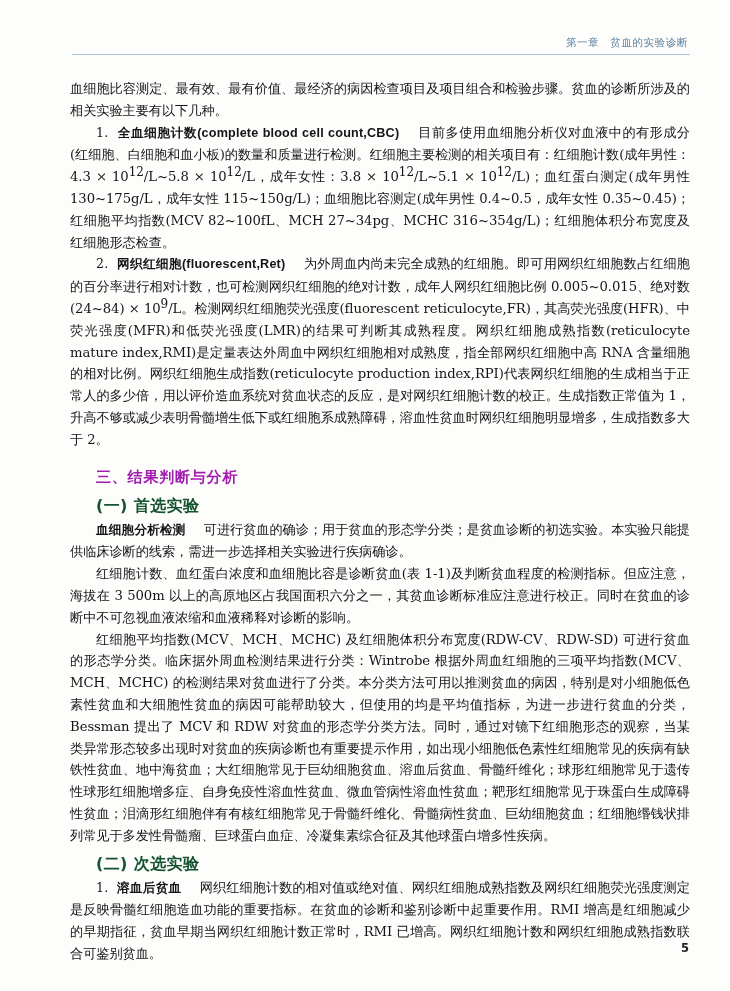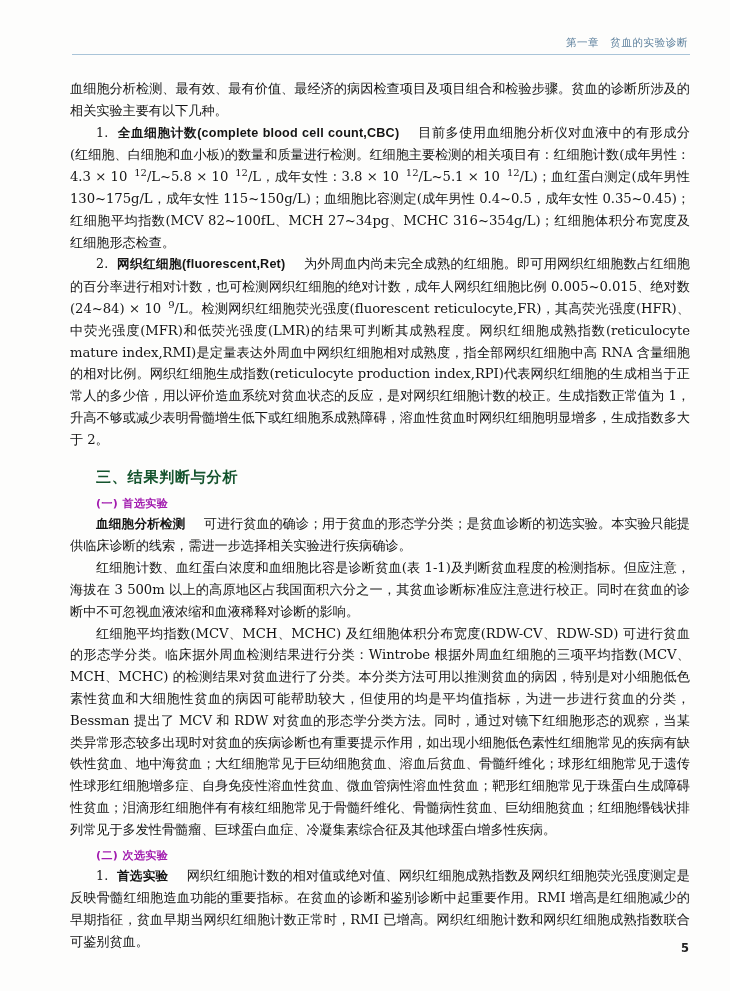--- a/index.html
+++ b/index.html
@@ -75,40 +75,39 @@
   }
   .lead-num {
     font-family: "DejaVu Serif", "Liberation Serif", serif;
     font-weight: 400;
   }
   .gap {
     display: inline-block;
     width: 14px;
   }
   sup {
-    font-size: 10px;
+    font-size: 12px;
     vertical-align: 5px;
     line-height: 0;
-    margin-left: 7px;
   }
 
   
   h2.section {
     font-family: "DejaVu Sans", "Liberation Sans", sans-serif;
     font-size: 15px;
     font-weight: 700;
-    color: #14532d;
+    color: #a21caf;
     margin: 17px 0 9px 26px;
     letter-spacing: 0.8px;
   }
   h3.subsection {
     font-family: "DejaVu Sans", "Liberation Sans", sans-serif;
-    font-size: 11px;
+    font-size: 16px;
     font-weight: 700;
-    color: #a21caf;
+    color: #14532d;
     margin: 7px 0 2px 26px;
     letter-spacing: 0.4px;
   }
 
   
   .page-number {
     position: absolute;
     right: 41px;
     bottom: 36px;
     font-family: "DejaVu Sans", "Liberation Sans", sans-serif;
@@ -122,21 +121,21 @@
 
 <div class="page">
 
   <div class="header">
     <div class="header-title">第一章　贫血的实验诊断</div>
     <div class="header-rule"></div>
   </div>
 
   <div class="body-area">
 
-    <p class="para">血细胞分析检测、最有效、最有价值、最经济的病因检查项目及项目组合和检验步骤。贫血的诊断所涉及的相关实验主要有以下几种。</p>
+    <p class="para">血细胞比容测定、最有效、最有价值、最经济的病因检查项目及项目组合和检验步骤。贫血的诊断所涉及的相关实验主要有以下几种。</p>
 
     <p class="para indent">
       <span class="lead lead-num">1.</span>
       <span>&nbsp;</span><span class="lead">全血细胞计数(complete blood cell count,CBC)</span>
       <span class="gap"></span><span>目前多使用血细胞分析仪对血液中的有形成分(红细胞、白细胞和血小板)的数量和质量进行检测。红细胞主要检测的相关项目有：红细胞计数(成年男性：4.3 × 10</span><sup>12</sup><span>/L~5.8 × 10</span><sup>12</sup><span>/L，成年女性：3.8 × 10</span><sup>12</sup><span>/L~5.1 × 10</span><sup>12</sup><span>/L)；血红蛋白测定(成年男性 130~175g/L，成年女性 115~150g/L)；血细胞比容测定(成年男性 0.4~0.5，成年女性 0.35~0.45)；红细胞平均指数(MCV 82~100fL、MCH 27~34pg、MCHC 316~354g/L)；红细胞体积分布宽度及红细胞形态检查。</span>
     </p>
 
     <p class="para indent">
       <span class="lead lead-num">2.</span>
       <span>&nbsp;</span><span class="lead">网织红细胞(fluorescent,Ret)</span>
@@ -154,21 +153,21 @@
     </p>
 
     <p class="para indent">红细胞计数、血红蛋白浓度和血细胞比容是诊断贫血(表 1-1)及判断贫血程度的检测指标。但应注意，海拔在 3 500m 以上的高原地区占我国面积六分之一，其贫血诊断标准应注意进行校正。同时在贫血的诊断中不可忽视血液浓缩和血液稀释对诊断的影响。</p>
 
     <p class="para indent">红细胞平均指数(MCV、MCH、MCHC) 及红细胞体积分布宽度(RDW-CV、RDW-SD) 可进行贫血的形态学分类。临床据外周血检测结果进行分类：Wintrobe 根据外周血红细胞的三项平均指数(MCV、MCH、MCHC) 的检测结果对贫血进行了分类。本分类方法可用以推测贫血的病因，特别是对小细胞低色素性贫血和大细胞性贫血的病因可能帮助较大，但使用的均是平均值指标，为进一步进行贫血的分类，Bessman 提出了 MCV 和 RDW 对贫血的形态学分类方法。同时，通过对镜下红细胞形态的观察，当某类异常形态较多出现时对贫血的疾病诊断也有重要提示作用，如出现小细胞低色素性红细胞常见的疾病有缺铁性贫血、地中海贫血；大红细胞常见于巨幼细胞贫血、溶血后贫血、骨髓纤维化；球形红细胞常见于遗传性球形红细胞增多症、自身免疫性溶血性贫血、微血管病性溶血性贫血；靶形红细胞常见于珠蛋白生成障碍性贫血；泪滴形红细胞伴有有核红细胞常见于骨髓纤维化、骨髓病性贫血、巨幼细胞贫血；红细胞缗钱状排列常见于多发性骨髓瘤、巨球蛋白血症、冷凝集素综合征及其他球蛋白增多性疾病。</p>
 
     <h3 class="subsection">(二) 次选实验</h3>
 
     <p class="para indent">
       <span class="lead lead-num">1.</span>
-      <span>&nbsp;</span><span class="lead">首选实验</span>
+      <span>&nbsp;</span><span class="lead">溶血后贫血</span>
       <span class="gap"></span><span>网织红细胞计数的相对值或绝对值、网织红细胞成熟指数及网织红细胞荧光强度测定是反映骨髓红细胞造血功能的重要指标。在贫血的诊断和鉴别诊断中起重要作用。RMI 增高是红细胞减少的早期指征，贫血早期当网织红细胞计数正常时，RMI 已增高。网织红细胞计数和网织红细胞成熟指数联合可鉴别贫血。</span>
     </p>
 
   </div>
 
   <div class="page-number">5</div>
 
 </div>
 
 </body></html>

